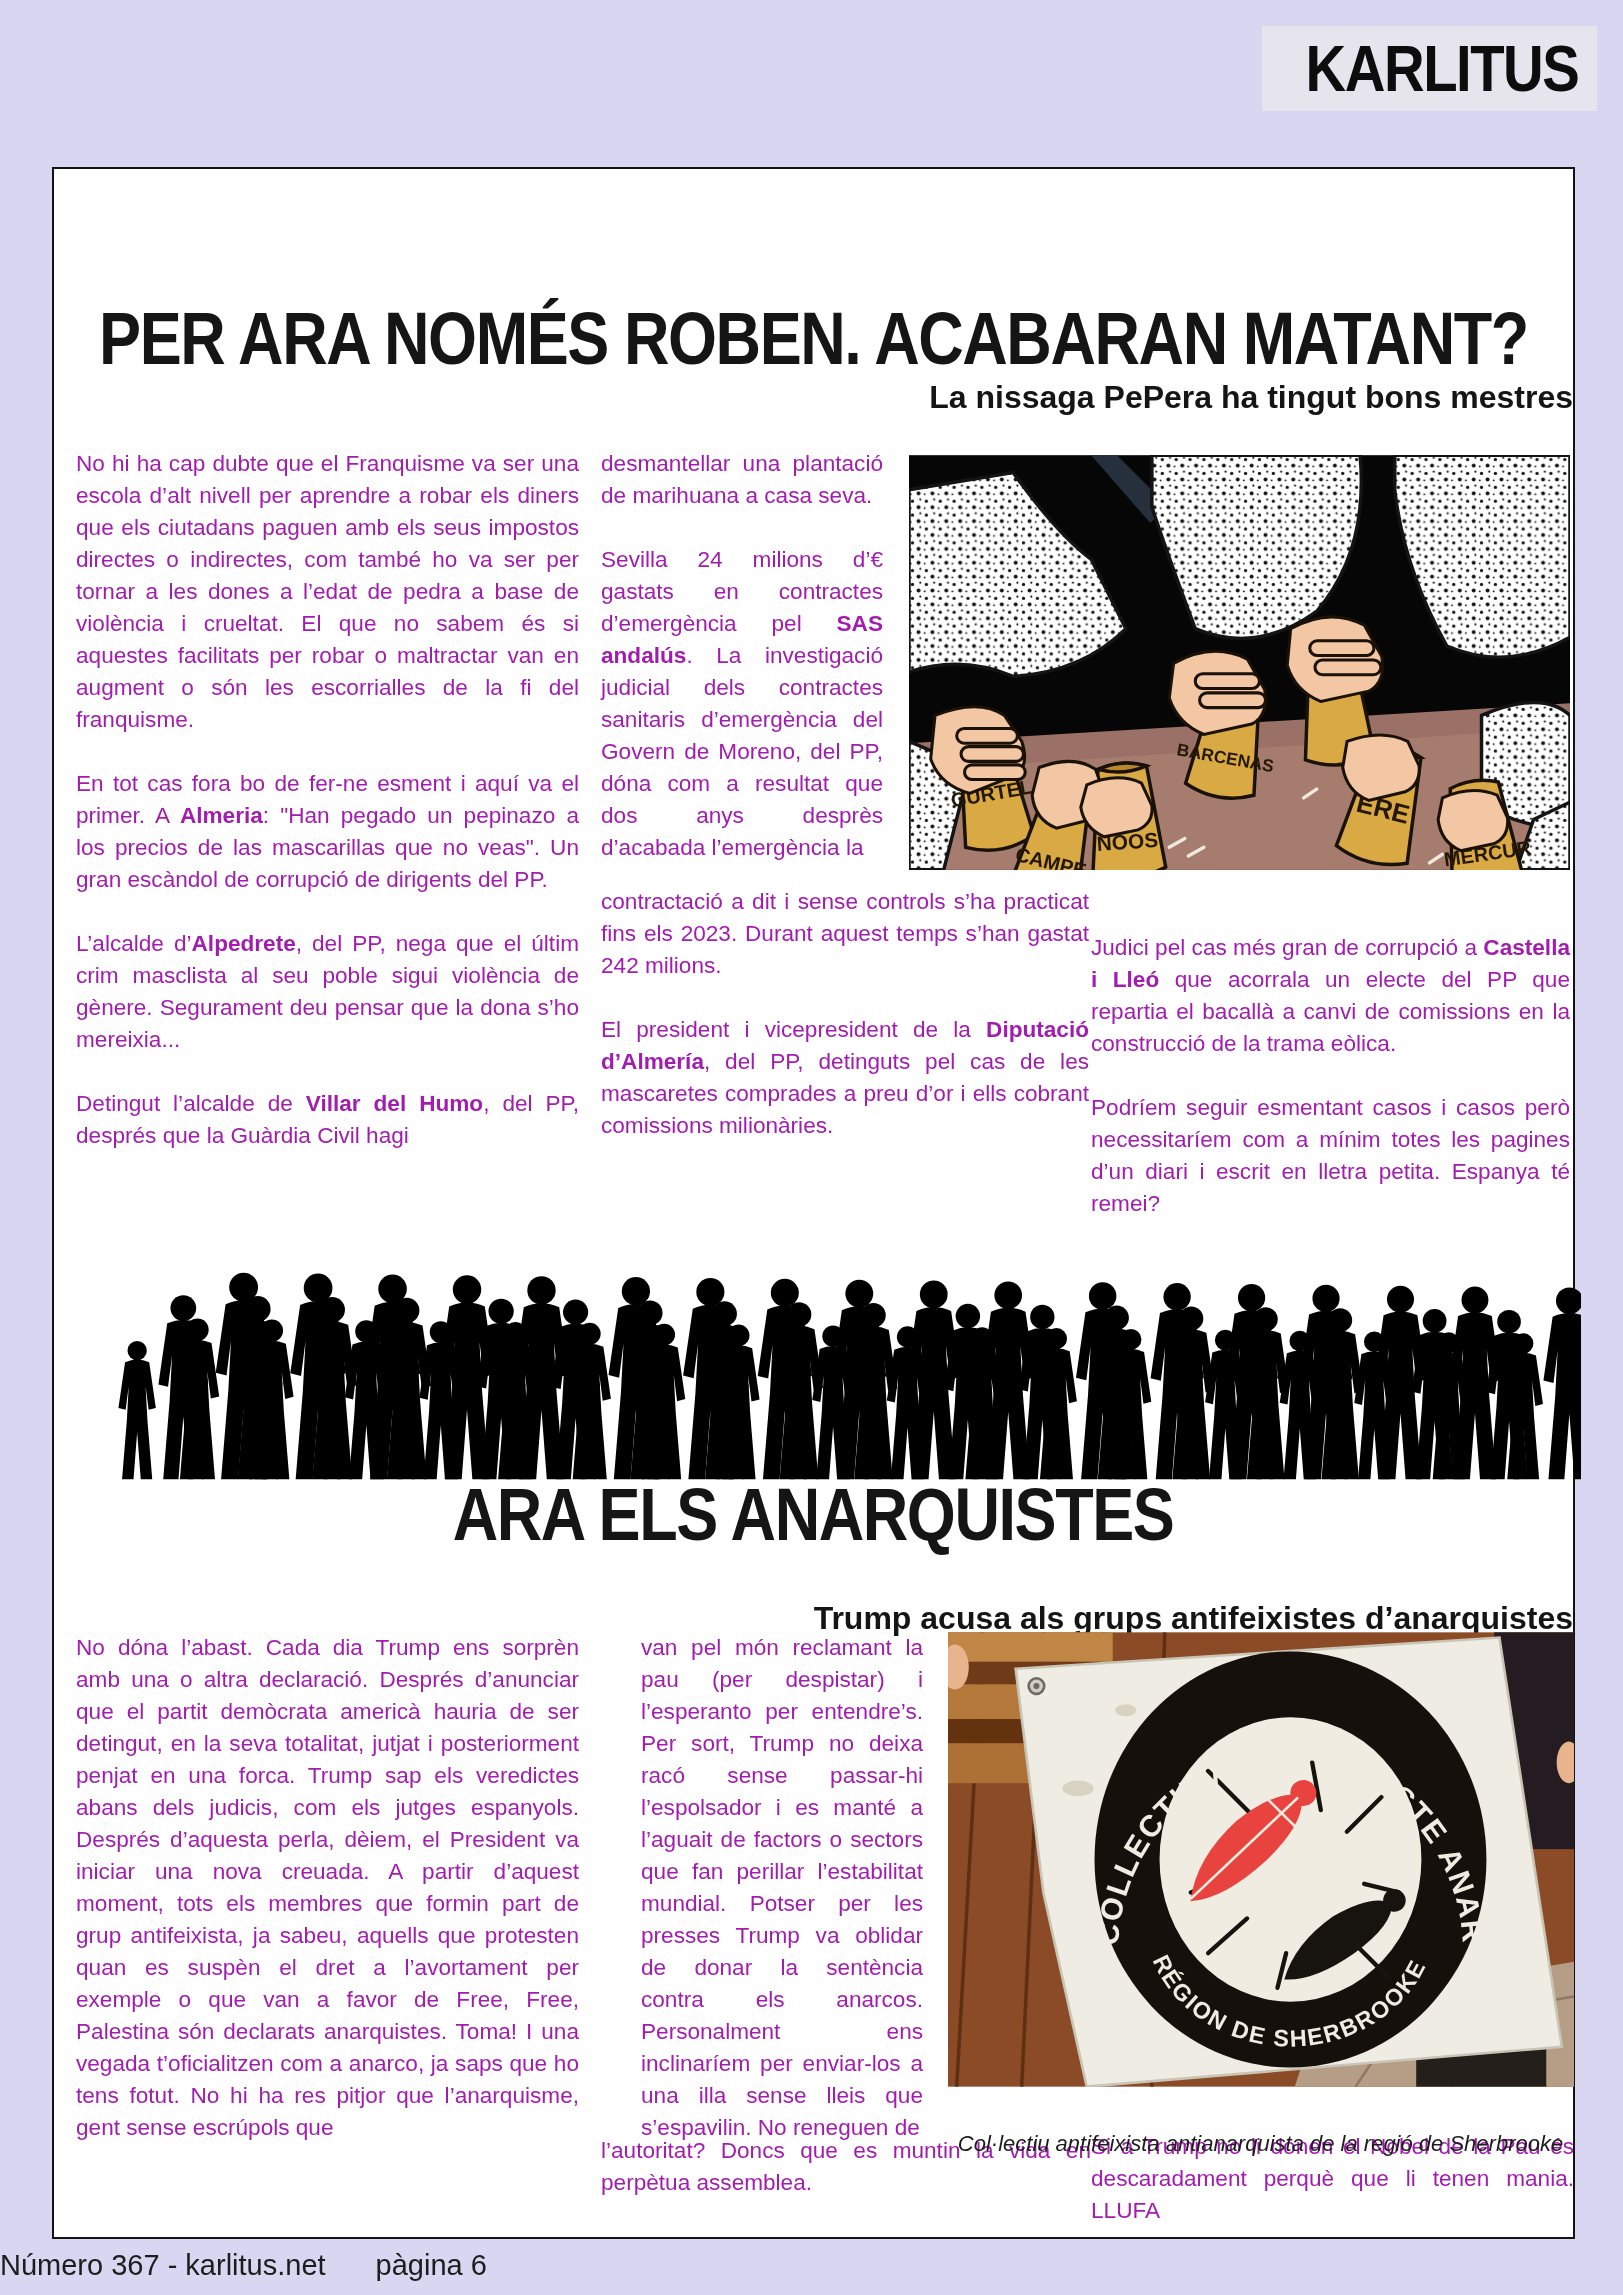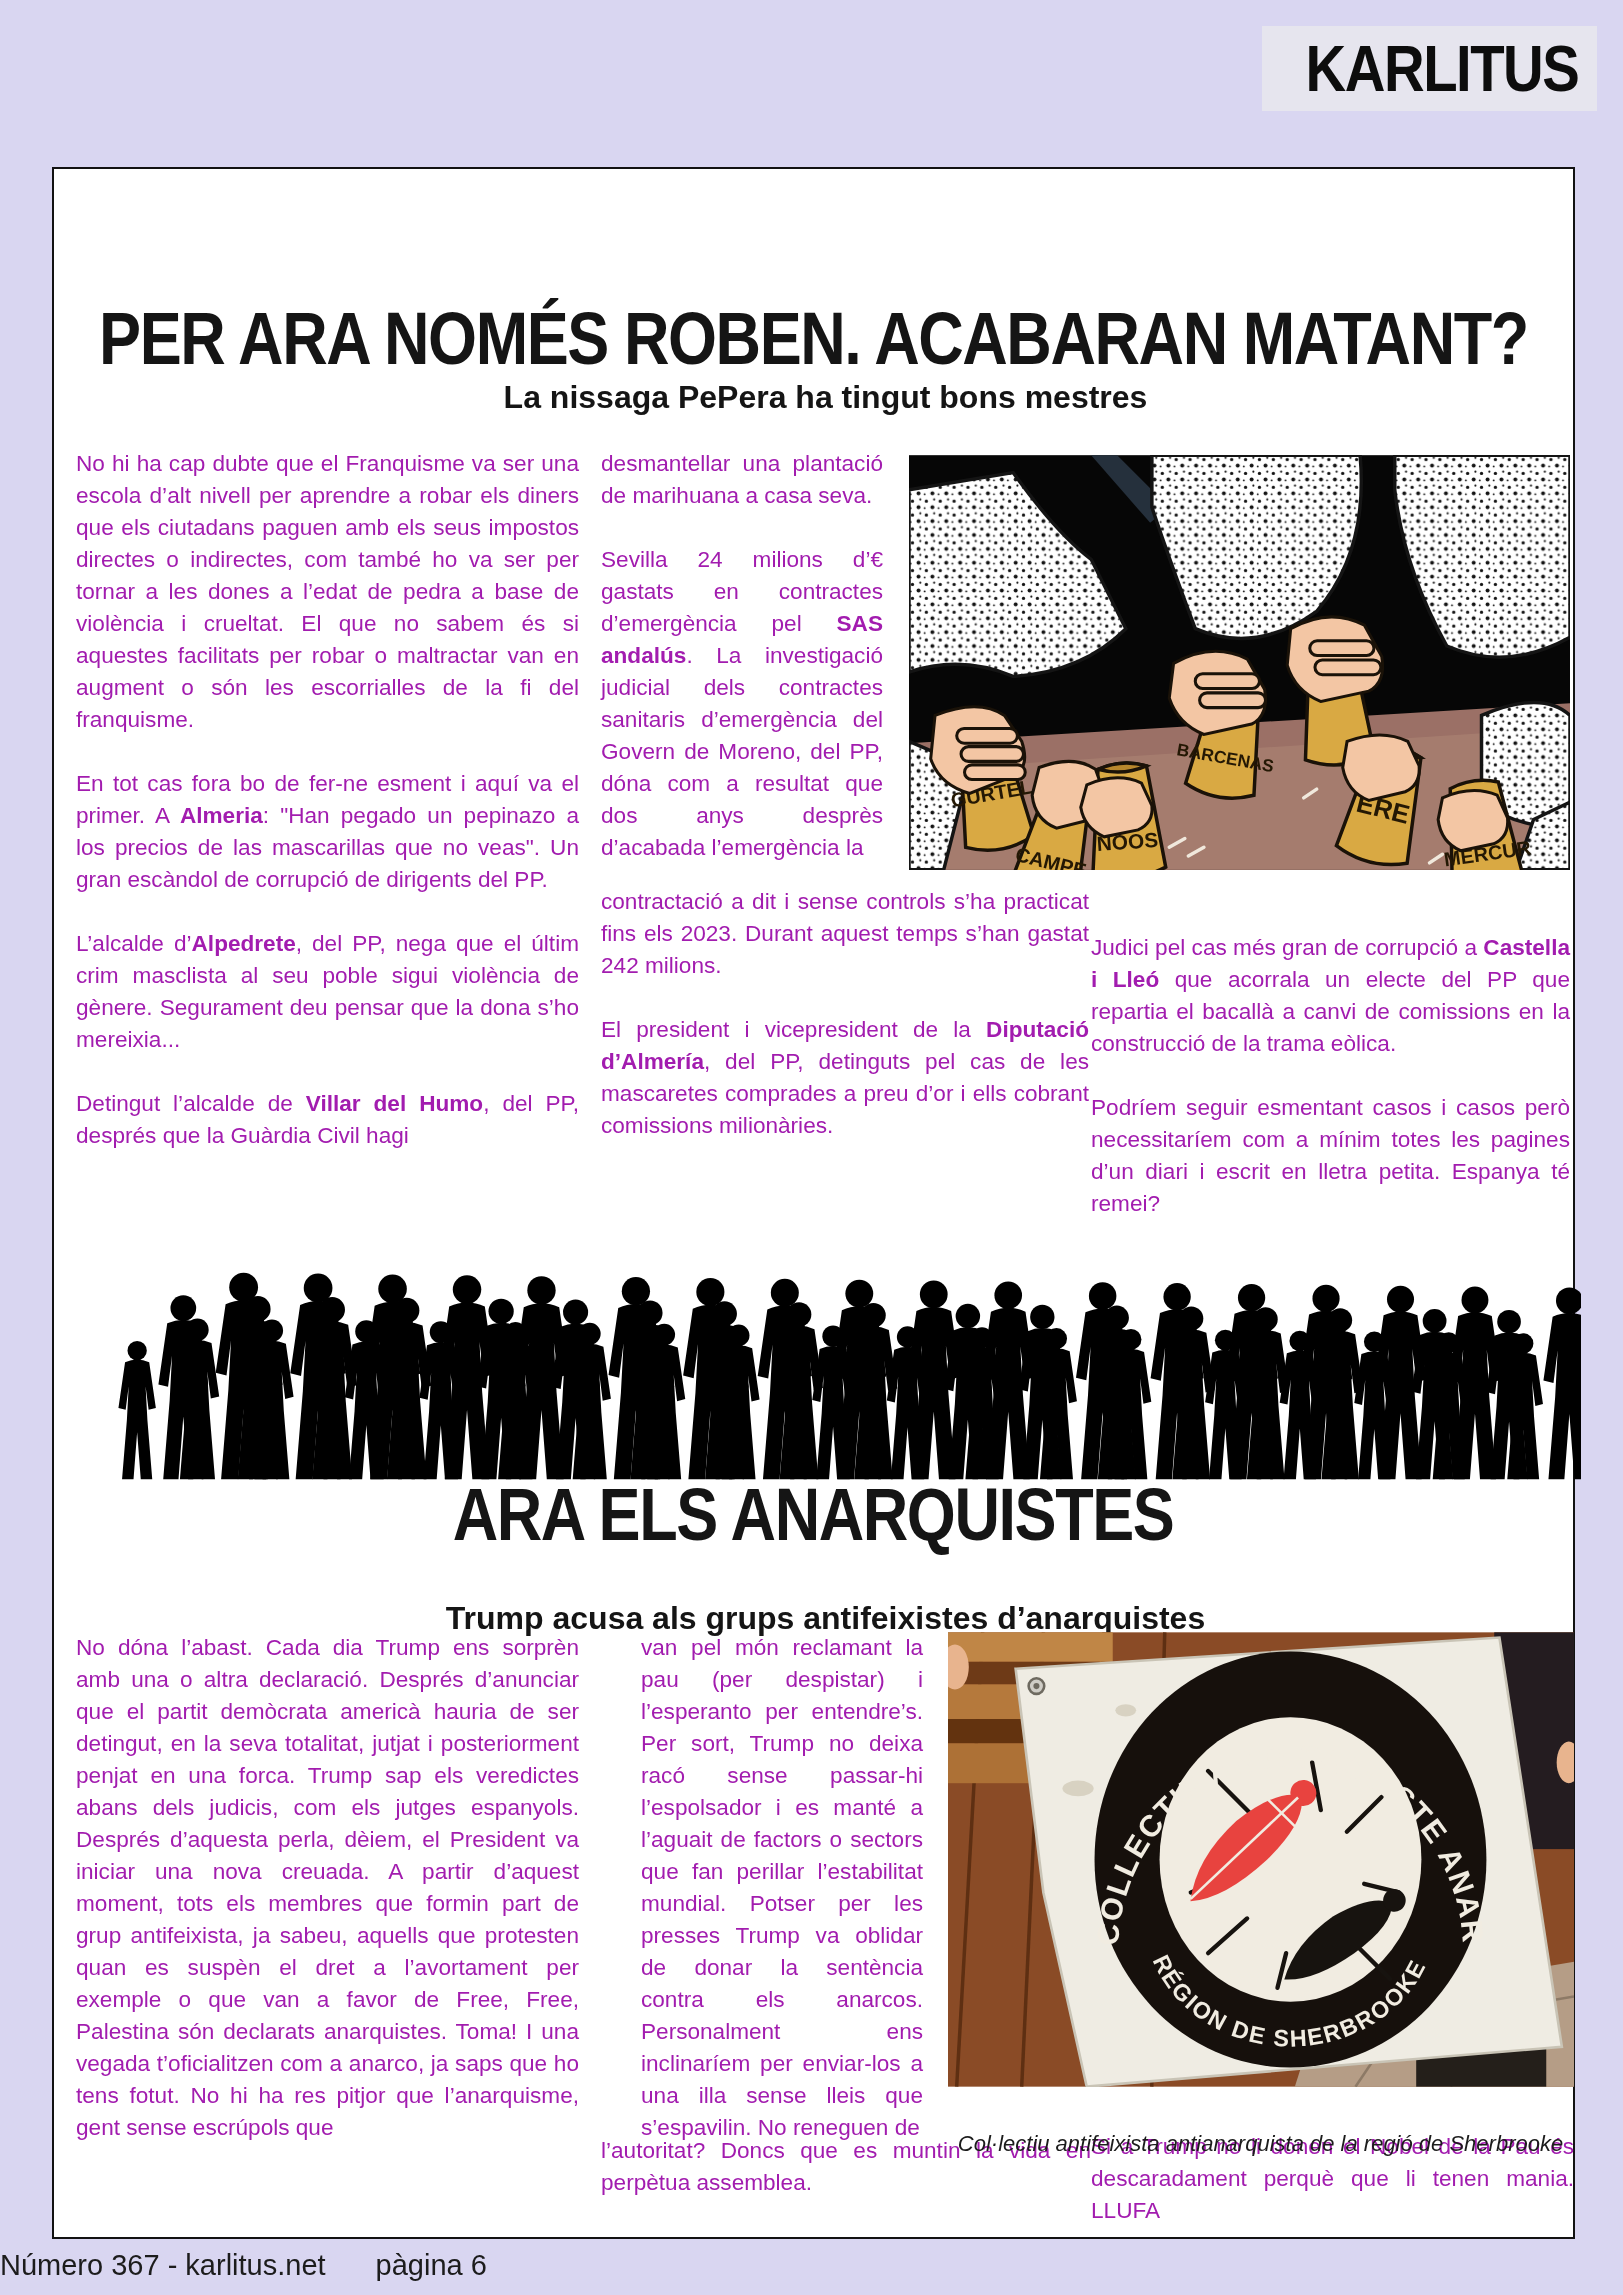--- a/index.html
+++ b/index.html
@@ -20,21 +20,21 @@
   .sheet{
     position:absolute;left:52px;top:167px;width:1523px;height:2072px;
     background:#ffffff;border:2.6px solid #121212;box-sizing:border-box;
   }
   .headline{position:absolute;left:0;width:100%;display:flex;justify-content:center;}
   .headline-text{
     white-space:nowrap;font-weight:bold;font-size:75px;letter-spacing:-1.7px;
     transform:scaleX(0.84);transform-origin:center;color:#151515;line-height:78px;
   }
   .subhead{
-    position:absolute;left:12px;width:100%;text-align:center;
+    position:absolute;left:0;width:100%;text-align:right;
     font-weight:bold;font-size:32px;color:#151515;
   }
   .col{
     position:absolute;font-size:22.6px;line-height:32px;text-align:justify;color:#a21caf;
   }
   .col p{margin:0 0 32px 0;}
   .col p:last-child{margin-bottom:0;}
   .figure{position:absolute;}
   .figure svg{display:block;}
   .caption{

